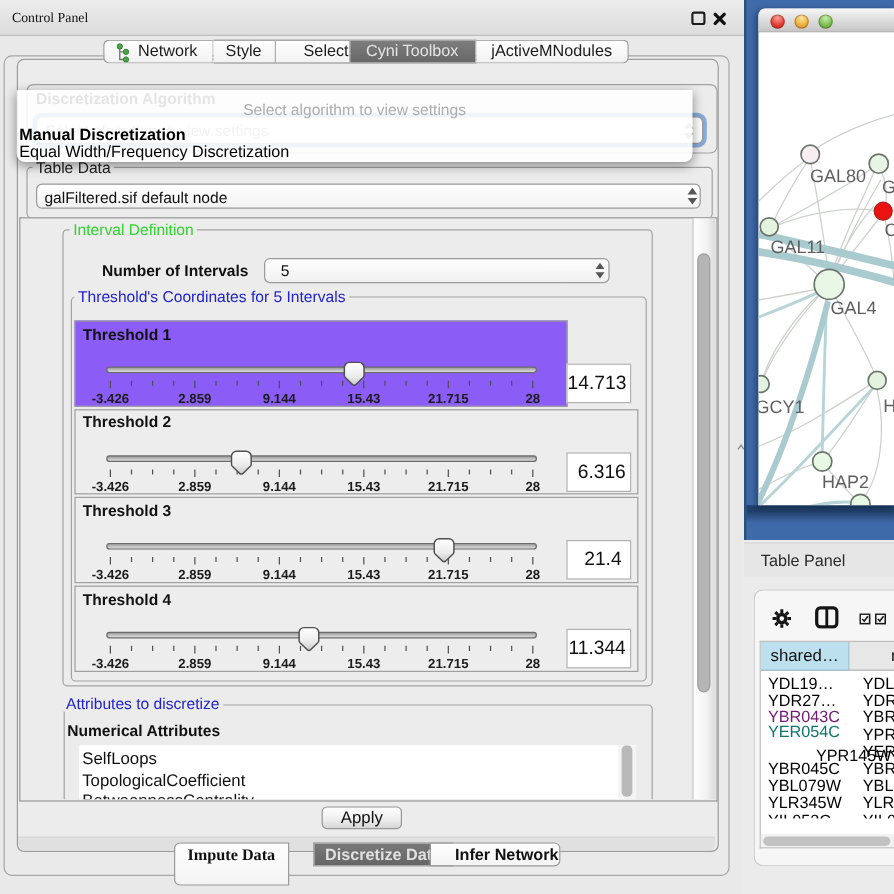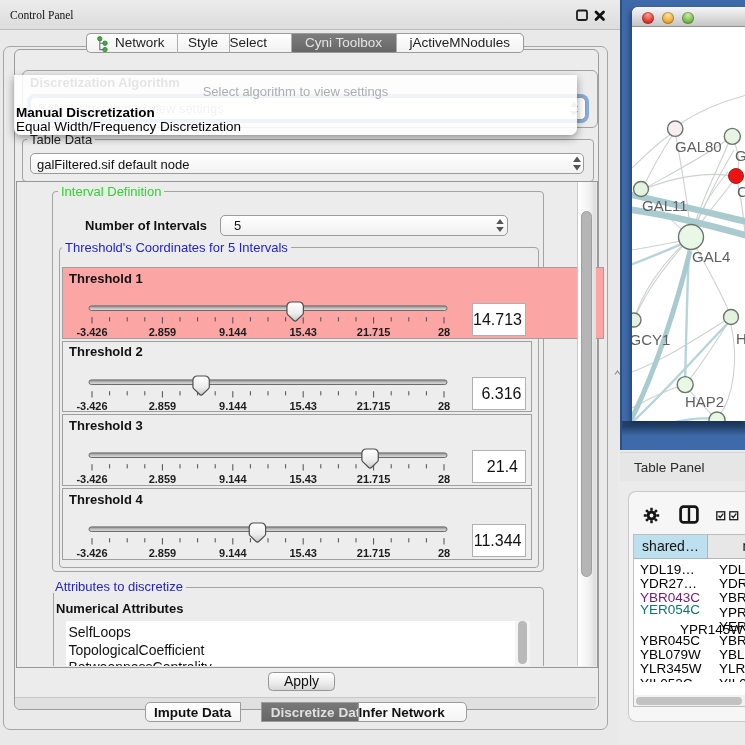--- a/index.html
+++ b/index.html
@@ -22,21 +22,21 @@
 <div class="abs" style="left:85.5px;top:33.2px;width:92px;height:19.4px;background:linear-gradient(#fefefe,#f2f2f2);border-top-left-radius:5px;border-bottom-left-radius:5px;border-top:1px solid #9a9a9a;border-bottom:1px solid #9a9a9a;border-left:1px solid #9a9a9a;border-right:1px solid #aeaeae;box-sizing:border-box;color:#1c1c1c;font-size:13.5px;text-align:center;line-height:18px;text-align:left;padding-left:28.5px;">Network</div>
 <svg class="abs" style="left:97px;top:34.5px" width="12" height="17" viewBox="0 0 12 17">
     <g stroke="#707070" stroke-width="1.1" fill="none">
       <path d="M2.8,3.7 L2.8,14.6 L8,14.6 M2.8,8.2 L8,8.2"></path>
     </g>
     <circle cx="2.8" cy="3.7" r="2.2" fill="#49a649" stroke="#2e7d2e" stroke-width="0.8"></circle>
     <circle cx="8" cy="8.2" r="2.2" fill="#49a649" stroke="#2e7d2e" stroke-width="0.8"></circle>
     <circle cx="8" cy="14.6" r="2.2" fill="#49a649" stroke="#2e7d2e" stroke-width="0.8"></circle>
   </svg>
 <div class="abs" style="left:177.5px;top:33.2px;width:52px;height:19.4px;background:linear-gradient(#fefefe,#f2f2f2);border-top:1px solid #9a9a9a;border-bottom:1px solid #9a9a9a;border-right:1px solid #aeaeae;box-sizing:border-box;color:#1c1c1c;font-size:13.5px;text-align:center;line-height:18px;">Style</div>
-<div class="abs" style="left:229.5px;top:33.2px;width:62px;height:19.4px;background:linear-gradient(#fefefe,#f2f2f2);border-top:1px solid #9a9a9a;border-bottom:1px solid #9a9a9a;border-right:1px solid #aeaeae;box-sizing:border-box;color:#1c1c1c;font-size:13.5px;text-align:left;line-height:18px;">Select</div>
+<div class="abs" style="left:229.5px;top:33.2px;width:62px;height:19.4px;background:linear-gradient(#fefefe,#f2f2f2);border-top:1px solid #9a9a9a;border-bottom:1px solid #9a9a9a;border-right:1px solid #aeaeae;box-sizing:border-box;color:#1c1c1c;font-size:13.5px;text-align:right;line-height:18px;">Select</div>
 <div class="abs" style="left:291.5px;top:33.2px;width:105px;height:19.4px;background:linear-gradient(#7d7d7d,#676767);border-top:1px solid #9a9a9a;border-bottom:1px solid #9a9a9a;border-right:1px solid #aeaeae;box-sizing:border-box;color:#e4e4e4;font-size:13.5px;text-align:center;line-height:18px;">Cyni Toolbox</div>
 <div class="abs" style="left:396.5px;top:33.2px;width:127.5px;height:19.4px;background:linear-gradient(#fefefe,#f2f2f2);border-top-right-radius:5px;border-bottom-right-radius:5px;border-top:1px solid #9a9a9a;border-bottom:1px solid #9a9a9a;border-right:1px solid #9a9a9a;box-sizing:border-box;color:#1c1c1c;font-size:13.5px;text-align:center;line-height:18px;">jActiveMNodules</div>
 <div class="grp" style="left:22px;top:70px;width:574px;height:56px;border-radius:6px;"></div>
 <div class="abs" style="left:30px;top:75px;font-size:13px;font-weight:bold;color:#333;">Discretization Algorithm</div>
 <div class="abs" style="left:30px;top:97px;width:556px;height:23px;background:#fff;border:1px solid #9b9b9b;border-radius:5px;box-shadow:0 0 0 3px rgba(100,150,210,0.75);box-sizing:border-box;"></div>
 <div class="abs" style="left:38px;top:101px;font-size:13px;color:#9a9a9a;">Select algorithm to view settings</div>
 <svg class="abs" style="left:568px;top:101px" width="12" height="16" viewBox="0 0 12 16">
     <path d="M6,1 L10,6 L2,6 Z" fill="#9a9a9a"></path>
     <path d="M6,15 L10,10 L2,10 Z" fill="#9a9a9a"></path>
   </svg>
@@ -53,21 +53,21 @@
 <div class="gtitle" style="left:58px;top:185px;color:#30d330;">Interval Definition</div>
 <div class="abs" style="left:85px;top:218px;font-size:13px;font-weight:bold;color:#111;">Number of Intervals</div>
 <div class="abs" style="left:220px;top:214.5px;width:288px;height:21.5px;background:linear-gradient(#ffffff,#f0f0f0);border:1px solid #9b9b9b;border-radius:5px;box-sizing:border-box;"></div>
 <div class="abs" style="left:234px;top:218px;font-size:13px;color:#111;">5</div>
 <svg class="abs" style="left:495px;top:218px" width="10" height="15" viewBox="0 0 10 16">
     <path d="M5,1 L9,6.5 L1,6.5 Z" fill="#555"></path>
     <path d="M5,15 L9,9.5 L1,9.5 Z" fill="#555"></path>
   </svg>
 <div class="grp" style="left:59px;top:247px;width:478px;height:319px;border-radius:4px;"></div>
 <div class="gtitle" style="left:62px;top:241px;color:#2222cc;">Threshold's Coordinates for 5 Intervals</div>
-<div class="abs" style="left:62px;top:267.0px;width:542px;height:71.7px;border:1px solid #9f9f9f;background:#fca5a5;box-sizing:border-box;">
+<div class="abs" style="left:62px;top:267.0px;width:411px;height:71.7px;border:1px solid #9f9f9f;background:#8b5cf6;box-sizing:border-box;">
 <div class="abs" style="left:6px;top:2.5px;font-size:13px;font-weight:bold;color:#111;">Threshold 1</div>
 <svg width="470" height="72" style="position:absolute;left:0;top:0" viewBox="0 0 470 72">
       <defs>
         <linearGradient id="tg" x1="0" y1="0" x2="0" y2="1">
           <stop offset="0" stop-color="#8d8d8d"></stop>
           <stop offset="0.45" stop-color="#b9b9b9"></stop>
           <stop offset="1" stop-color="#e3e3e3"></stop>
         </linearGradient>
         <linearGradient id="th" x1="0" y1="0" x2="0" y2="1">
           <stop offset="0" stop-color="#ffffff"></stop>
@@ -264,23 +264,23 @@
 <div class="abs" style="left:66px;top:620.7px;width:464px;height:45.3px;background:#fff;box-sizing:border-box;overflow:hidden;padding-left:37px;">
     <div style="position:absolute;left:2.5px;top:3.5px;font-size:14px;color:#111;">SelfLoops</div>
     <div style="position:absolute;left:2.5px;top:21px;font-size:14px;color:#111;">TopologicalCoefficient</div>
     <div style="position:absolute;left:2.5px;top:38.7px;font-size:14px;color:#111;">BetweennessCentrality</div>
     <div style="position:absolute;left:449px;top:0;width:15px;height:46px;background:#f4f4f4;"></div>
     <div style="position:absolute;left:452px;top:0.7px;width:8.5px;height:43px;background:#b9b9b9;border-radius:4.2px;"></div>
   </div>
 <div class="abs" style="left:577px;top:182px;width:19px;height:484px;background:linear-gradient(90deg,#ffffff,#f2f2f2 60%,#dcdcdc);border-left:1px solid #c9c9c9;box-sizing:border-box;"></div>
 <div class="abs" style="left:580.5px;top:211px;width:11px;height:366px;background:#b5b5b5;border:1px solid #9f9f9f;border-radius:6px;box-sizing:border-box;"></div>
 <div class="abs" style="left:268px;top:672px;width:67px;height:19px;background:linear-gradient(#ffffff,#ececec 60%,#d6d6d6);border:1px solid #979797;border-radius:4.5px;box-sizing:border-box;text-align:center;font-size:14px;color:#111;line-height:17px;">Apply</div>
-<div class="abs" style="left:144.5px;top:702px;width:96.5px;height:20px;background:linear-gradient(#fefefe,#f4f4f4);border-top-left-radius:5px;border-bottom-left-radius:5px;border:1px solid #9b9b9b;box-sizing:border-box;color:#111;font-size:13.5px;font-weight:bold;text-align:center;line-height:19px;">Impute Data</div>
+<div class="abs" style="left:144.5px;top:702px;width:96.5px;height:36px;background:linear-gradient(#fefefe,#f4f4f4);border-top-left-radius:5px;border-bottom-left-radius:5px;border:1px solid #9b9b9b;box-sizing:border-box;color:#111;font-size:13.5px;font-weight:bold;text-align:center;line-height:19px;font-family:Liberation Serif, serif;">Impute Data</div>
 <div class="abs" style="left:240.5px;top:702px;width:117.5px;height:20px;background:linear-gradient(#787878,#666666);border:1px solid #9b9b9b;box-sizing:border-box;color:#e0e0e0;font-size:13.5px;font-weight:bold;text-align:center;line-height:19px;margin-left:20px;">Discretize Data</div>
-<div class="abs" style="left:357.5px;top:702px;width:109px;height:20px;background:linear-gradient(#fefefe,#f4f4f4);border-top-right-radius:5px;border-bottom-right-radius:5px;border:1px solid #9b9b9b;box-sizing:border-box;color:#111;font-size:13.5px;font-weight:bold;text-align:left;line-height:19px;">Infer Network</div>
+<div class="abs" style="left:357.5px;top:702px;width:109px;height:20px;background:linear-gradient(#fefefe,#f4f4f4);border-top-right-radius:5px;border-bottom-right-radius:5px;border:1px solid #9b9b9b;box-sizing:border-box;color:#111;font-size:13.5px;font-weight:bold;text-align:right;line-height:19px;">Infer Network</div>
 <div class="abs" style="left:14px;top:74.5px;width:563px;height:60px;background:rgba(255,255,255,0.87);border-radius:0 0 7px 7px;box-shadow:0 3px 9px rgba(0,0,0,0.4);"></div>
 <div class="abs" style="left:14px;top:84px;width:563px;text-align:center;font-size:13px;color:#adadad;">Select algorithm to view settings</div>
 <div class="abs" style="left:16px;top:104.5px;font-size:13.5px;font-weight:bold;color:#000;">Manual Discretization</div>
 <div class="abs" style="left:16px;top:118.5px;font-size:13.5px;color:#000;">Equal Width/Frequency Discretization</div>
 <svg class="abs" style="left:613px;top:368px" width="9" height="9" viewBox="0 0 9 9">
     <path d="M2,6.5 L4.5,3 L7,6.5" fill="none" stroke="#8a8a8a" stroke-width="1.1"></path>
   </svg>
 <div class="abs" style="left:620px;top:0;width:125px;height:450px;background:#3f6aa9;border-left:2px solid #2b4f80;box-sizing:border-box;"></div>
 <div class="abs" style="left:622px;top:421px;width:123px;height:15px;background:linear-gradient(#22416b 35%,rgba(60,105,164,0));"></div>
 <div class="abs" style="left:632px;top:7px;width:113px;height:414px;background:#fff;border-radius:6px 0 0 0;box-shadow:-2px 2px 5px rgba(10,25,50,0.5);"></div>

